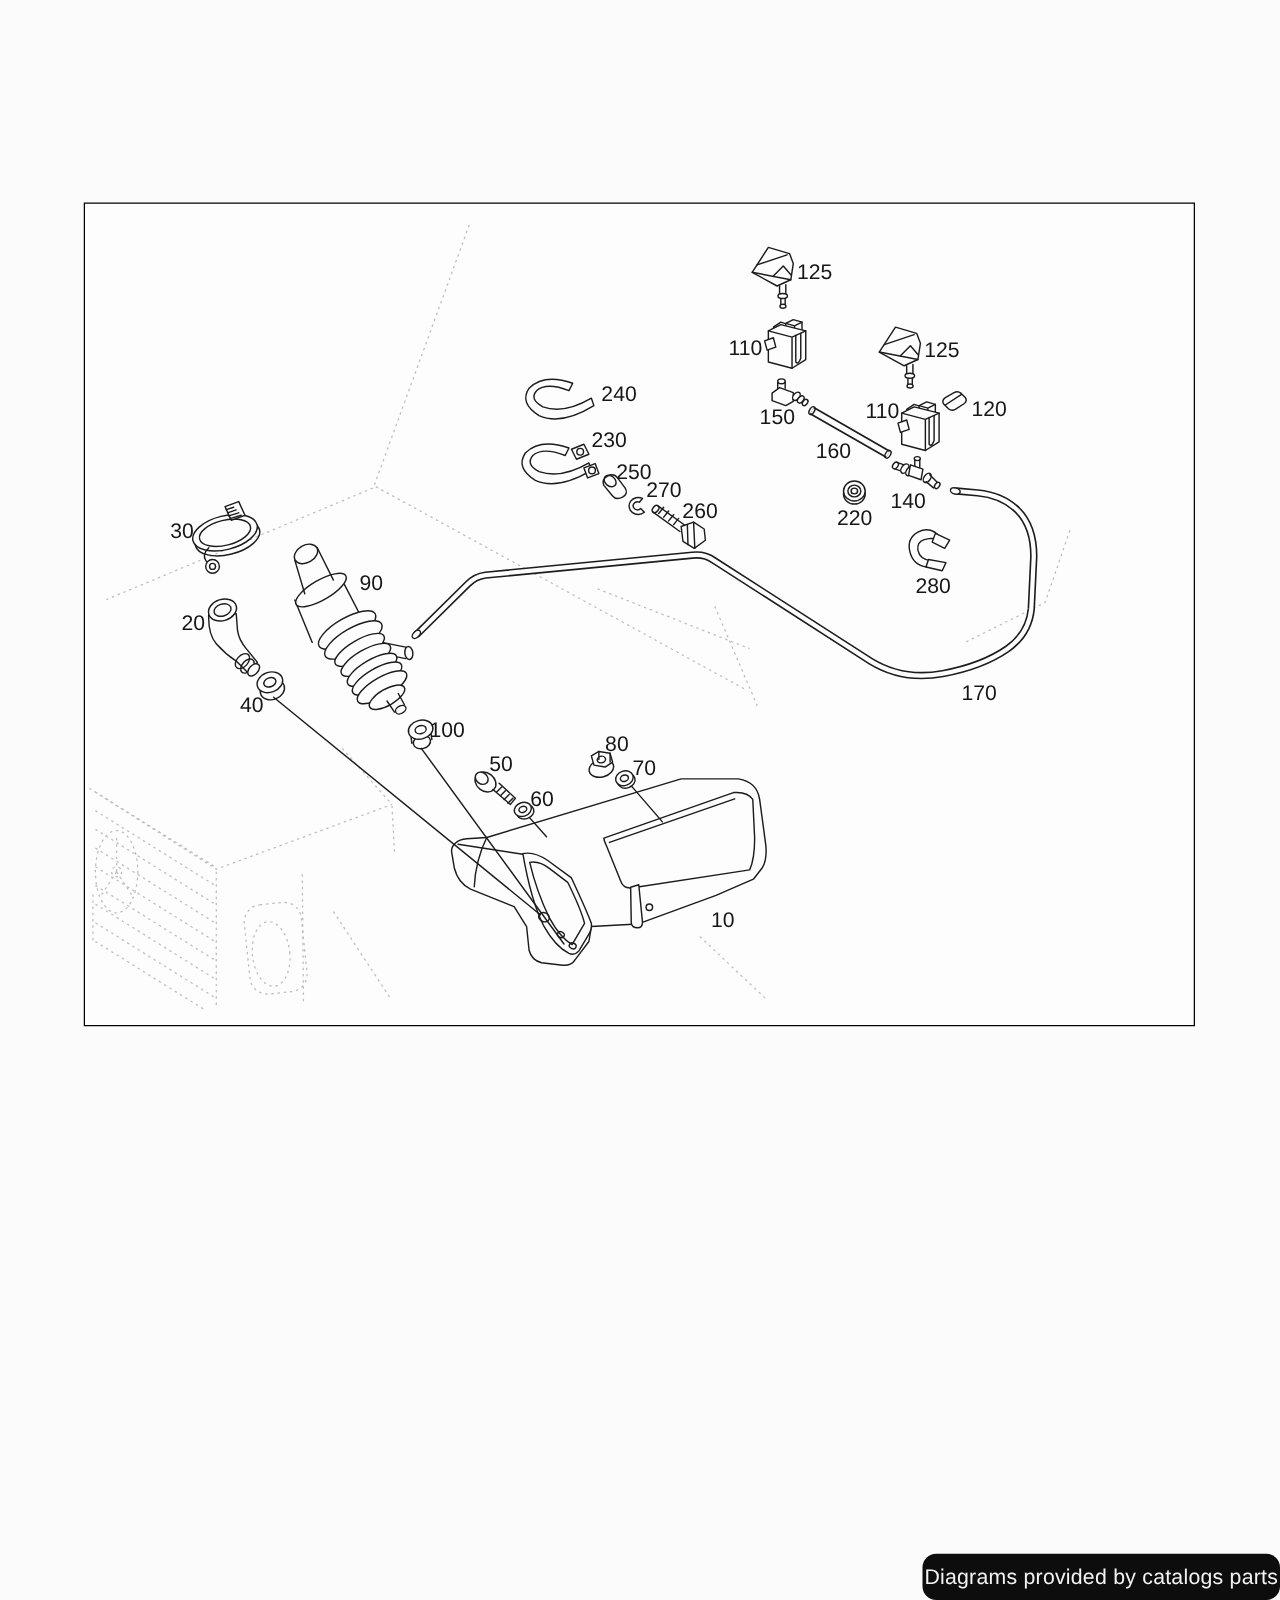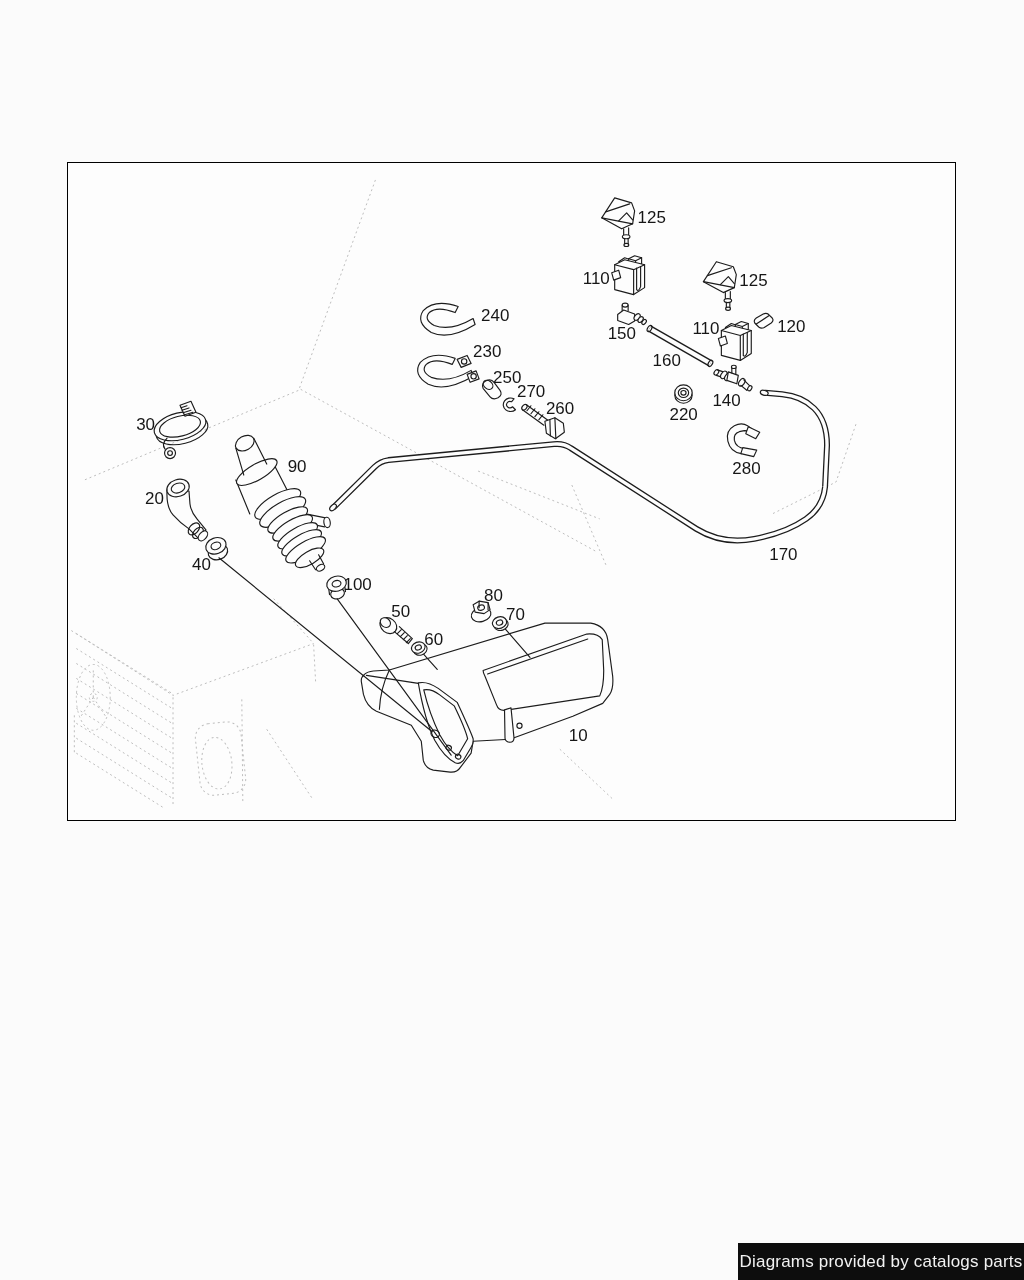--- a/index.html
+++ b/index.html
@@ -285,16 +285,16 @@
         <text class="lbl" x="276" y="428">100</text>
         <text class="lbl" x="324" y="455">50</text>
         <text class="lbl" x="357" y="483">60</text>
         <text class="lbl" x="417" y="439">80</text>
         <text class="lbl" x="439" y="458">70</text>
         <text class="lbl" x="502" y="580">10</text>
       </g>
     </svg>
   </div>
 
-  <div class="footer-bar" style="background: rgb(13, 13, 13); color: rgb(242, 242, 242);">
+  <div class="footer-bar" style="background: rgb(13, 13, 13); color: rgb(242, 242, 242); border-radius: 11px;">
     <span>Diagrams provided by catalogs parts</span>
   </div>
 </div>
 
 </body></html>

